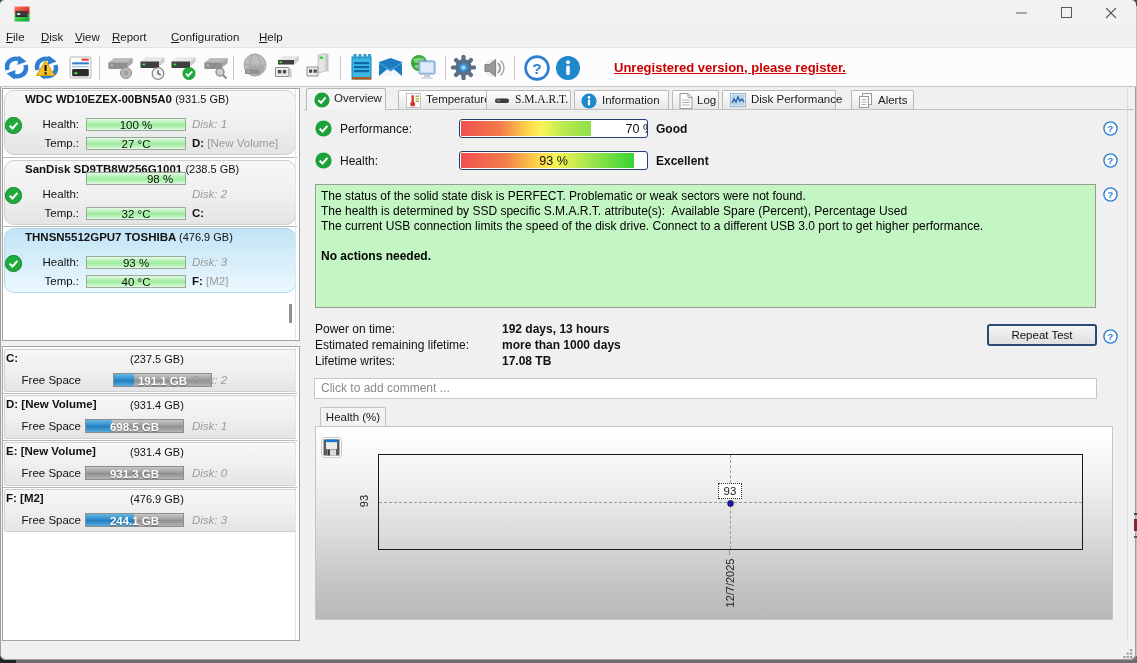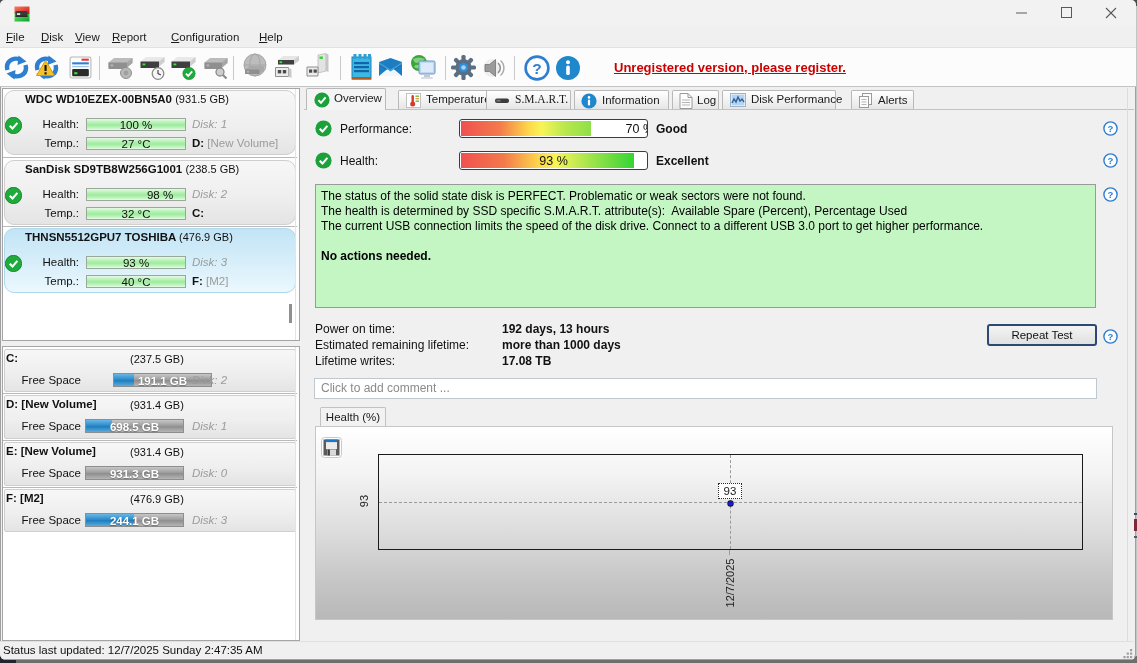--- a/index.html
+++ b/index.html
@@ -280,21 +280,21 @@
     </div>
     <div class="dsep" style="top:68px"></div>
 
     <div class="dentry" style="top:71px;height:65px;">
       <div class="dtitle">SanDisk SD9TB8W256G1001 <span>(238.5 GB)</span></div>
       <svg class="gcheck" style="left:0px;top:26px">
           <circle cx="8.5" cy="8.5" r="8.2" fill="#1faa3c" stroke="#0d7d26" stroke-width="0.8"></circle>
           <path d="M4.7 8.7 L7.5 11.5 L12.4 5.9" fill="none" stroke="#fff" stroke-width="2.1"></path>
         </svg>
       <div class="lbl" style="left:0px;top:27px;width:74px;">Health:</div>
-      <div class="gbar" style="top:27px;padding-left:48px;">98 %</div>
+      <div class="gbar" style="top:11px;padding-left:48px;">98 %</div>
       <div class="ritem" style="top:27px;">Disk: 2</div>
       <div class="lbl" style="left:0px;top:46px;width:74px;">Temp.:</div>
       <div class="gbar" style="top:46px;">32 °C</div>
       <div class="rdrive" style="top:46px;"><b>C:</b></div>
     </div>
     <div class="dsep" style="top:137px"></div>
 
     <div class="dentry sel" style="top:139px;height:65px;">
       <div class="dtitle">THNSN5512GPU7 TOSHIBA <span>(476.9 GB)</span></div>
       <svg class="gcheck" style="left:0px;top:26px">
@@ -491,21 +491,20 @@
         <div class="abs" style="left:351px;top:0px;width:0;height:94px;border-left:1px dashed #9a9a9a;"></div>
         <div class="abs" style="left:349px;top:45.5px;width:5px;height:5px;background:#1a1acc;border-radius:50%;box-shadow:0 0 0 0.7px #111;"></div>
         <div class="abs" style="left:339px;top:28px;width:24px;height:16px;background:#fdfdfd;border:1px dotted #2a2a2a;box-sizing:border-box;text-align:center;font-size:11.5px;line-height:14px;color:#1a1a1a;">93</div>
       </div>
       <div class="vtext" style="left:36px;top:68px;width:24px;text-align:center;">93</div>
       <div class="vtext" style="left:384px;top:150px;width:60px;text-align:center;">12/7/2025</div>
       <div class="abs" style="left:351px;top:123px;width:0;height:5px;border-left:1px dashed #9a9a9a;margin-left:62px;"></div>
     </div>
   </div>
 
-  <div class="statusbar">Status last updated: 12/7/2025 Sunday 2:47:35 AM</div>
   <svg class="abs" style="left:1121px;top:648px;z-index:3" width="12" height="11" viewBox="0 0 12 11">
     <g fill="#9f9f9f">
         <rect x="9" y="1" width="2.2" height="2.2"></rect>
         <rect x="5.7" y="4.5" width="2.2" height="2.2"></rect>
         <rect x="9" y="4.5" width="2.2" height="2.2"></rect>
         <rect x="2.4" y="8" width="2.2" height="2.2"></rect>
         <rect x="5.7" y="8" width="2.2" height="2.2"></rect>
         <rect x="9" y="8" width="2.2" height="2.2"></rect>
       </g>
   </svg>

